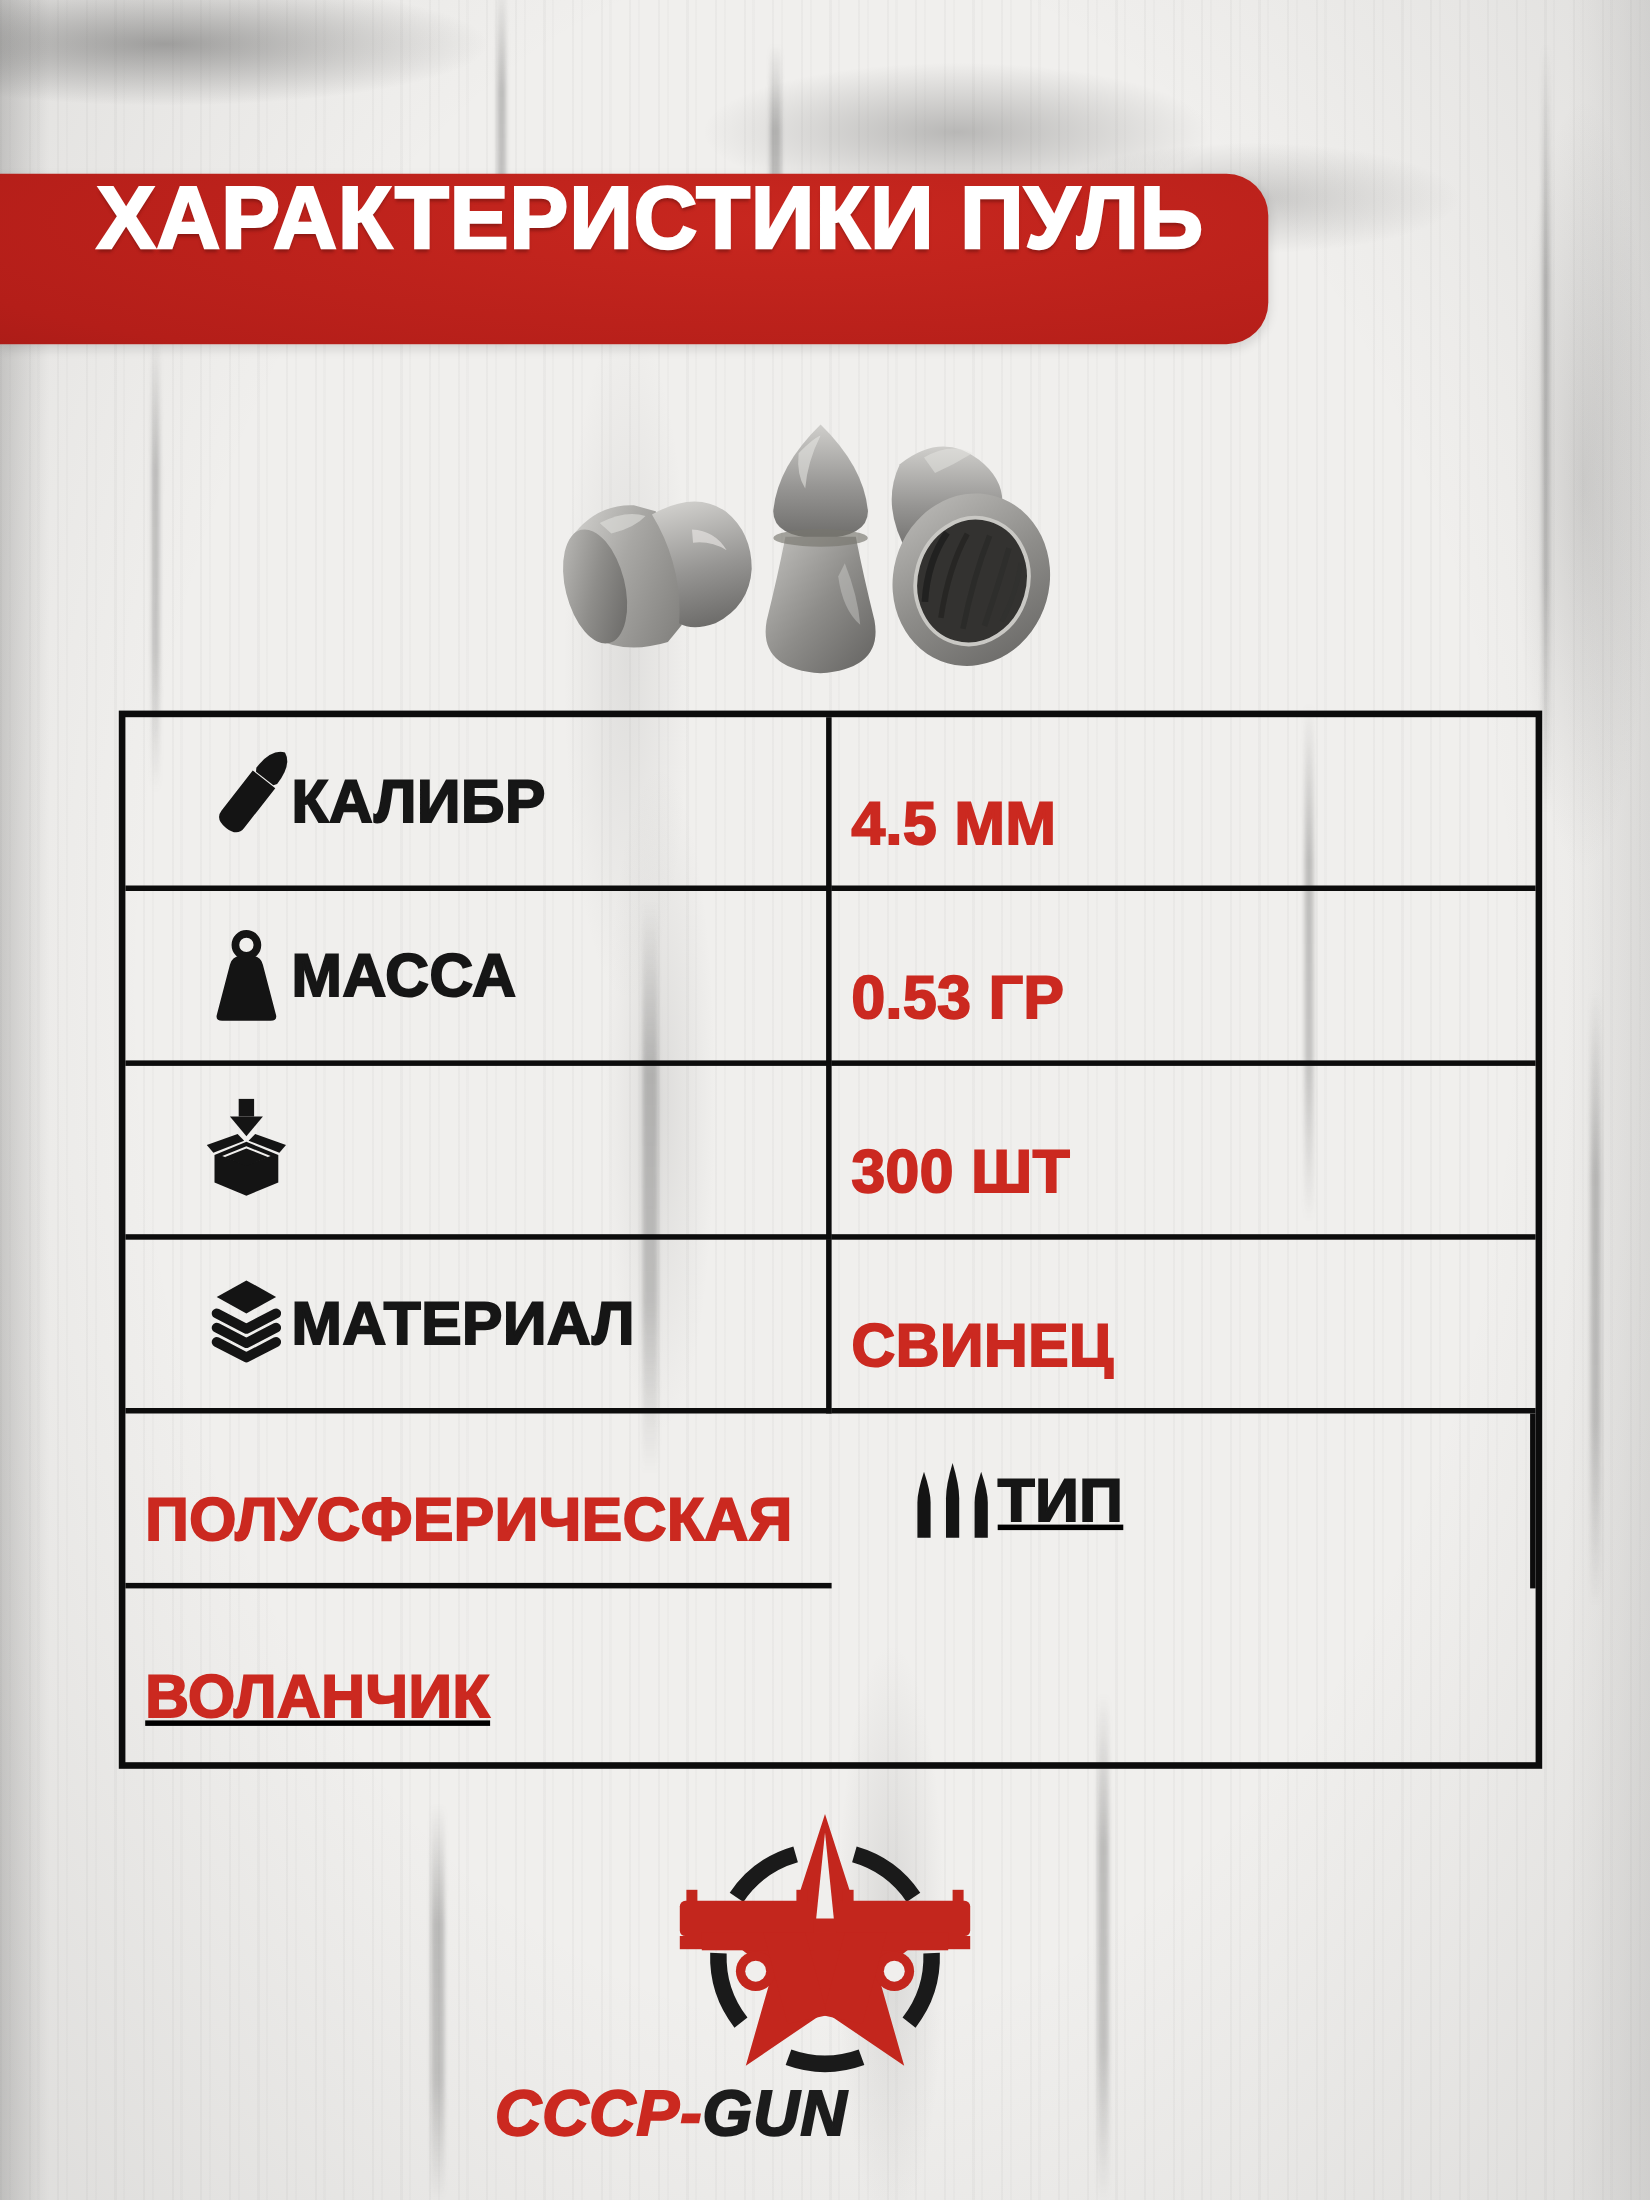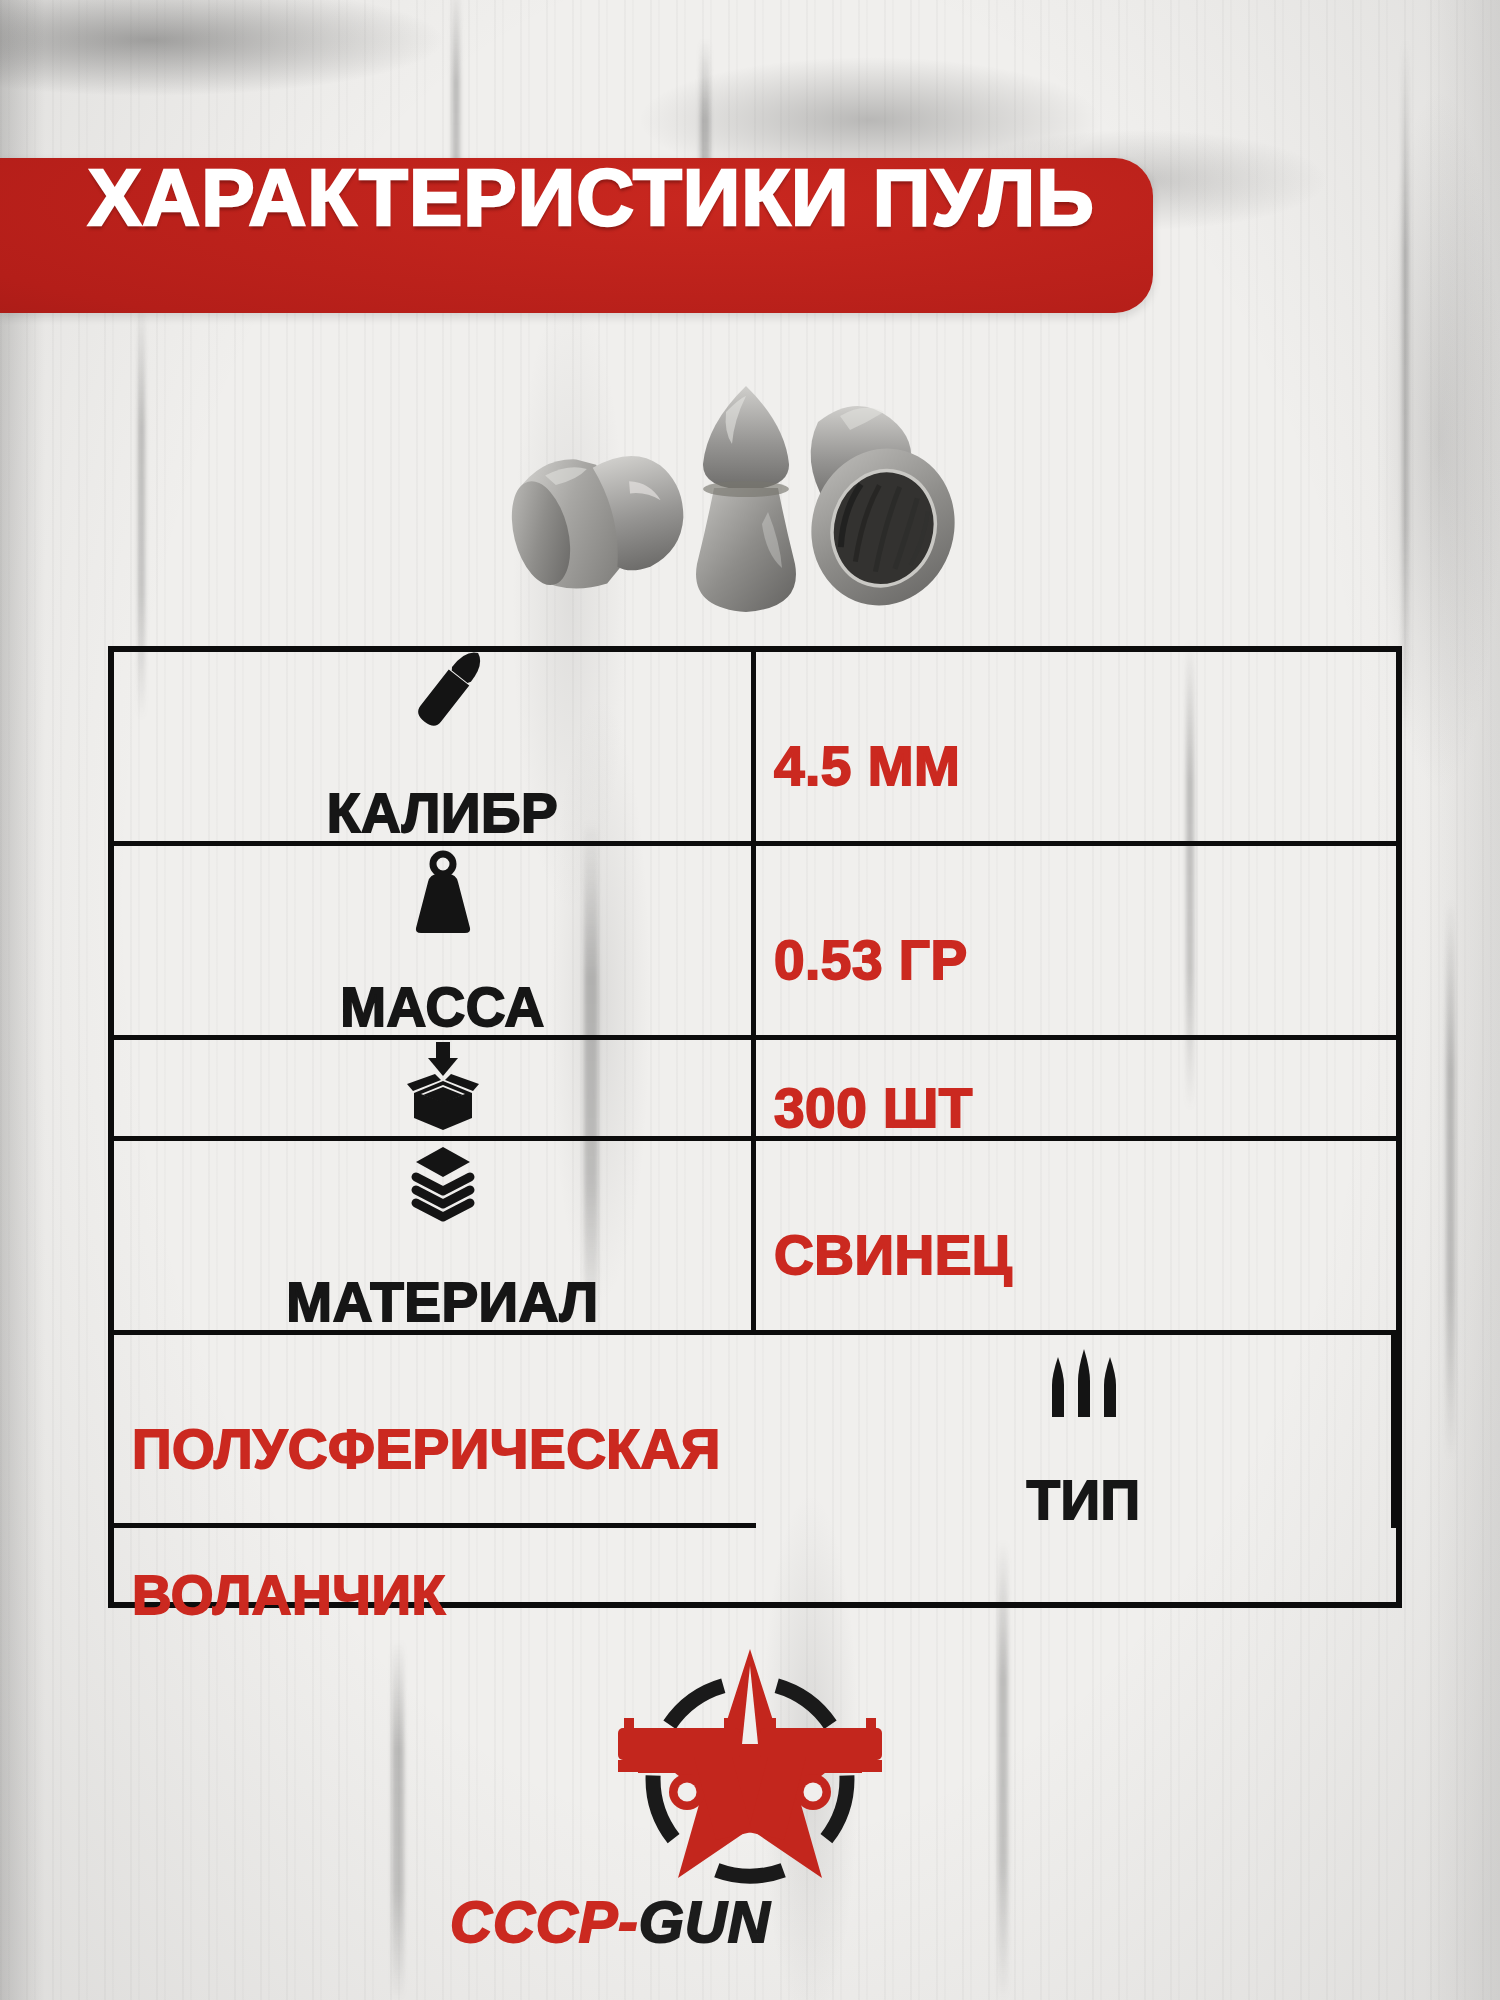--- a/index.html
+++ b/index.html
@@ -42,23 +42,23 @@
   
   .photo{position:absolute;left:488px;top:372px;width:484px;height:272px;}
 
   
   .spec-table{
     position:absolute;left:108px;top:646px;width:1282px;height:950px;
     border:6px solid #0c0c0c;
     display:grid;grid-template-columns:642px 1fr;grid-auto-rows:1fr;
   }
   .cell{display:flex;align-items:center;min-width:0;}
-  .cell.lab{border-right:5px solid #0c0c0c;padding-left:20px;gap:42px;border-bottom:5px solid #0c0c0c;flex-direction:column;}
+  .cell.lab{border-right:5px solid #0c0c0c;padding-left:69px;border-bottom:5px solid #0c0c0c;}
   .cell.val{padding-left:18px;border-bottom:5px solid #0c0c0c;}
-  .row-last{border-bottom:none !important;}
+  .row-last{border-bottom:none !important;text-decoration:underline;}
   .icn{width:82px;height:96px;flex:0 0 82px;display:flex;align-items:center;justify-content:center;}
   .icn svg{display:block;}
   .row-label{
     color:#161616;font-size:55px;font-weight:700;letter-spacing:0.5px;line-height:1;
     -webkit-text-stroke:1.8px #161616;white-space:nowrap;
   }
   .row-value{
     color:#cb2920;font-size:55px;font-weight:700;letter-spacing:0.5px;line-height:1;
     -webkit-text-stroke:1.8px #cb2920;white-space:nowrap;margin-top:40px;
   }

